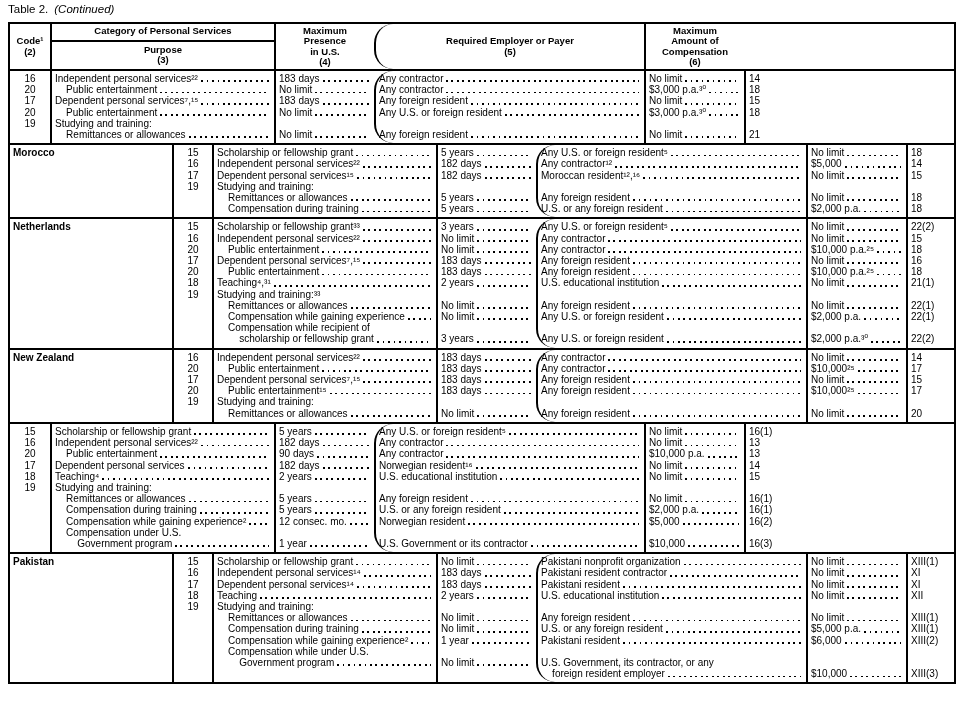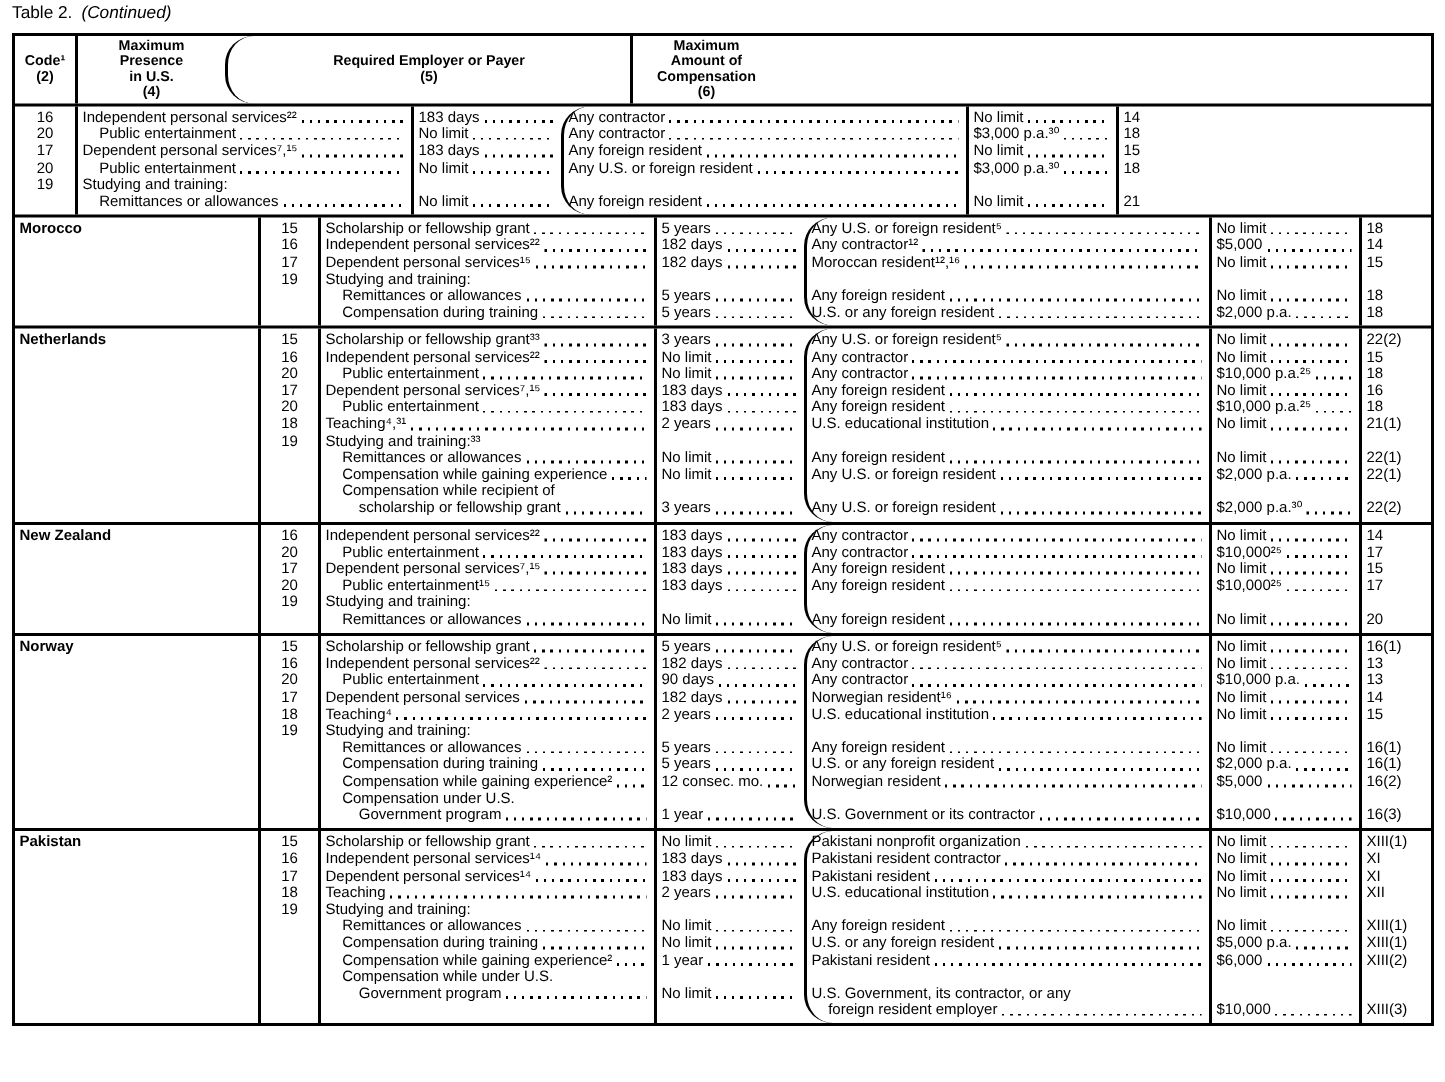--- a/index.html
+++ b/index.html
@@ -46,20 +46,25 @@
 
 <div class="page">
   <div class="doc-title">
     <span class="t-label">Table 2.</span><span class="t-cont">(Continued)</span>
   </div>
 
   <div class="table">
     <div class="row header">
       <div class="cell col-code hcell">Code¹
 (2)</div>
+      <div class="cell col-purpose hcell cat-cell">
+        <div class="cat-top">Category of Personal Services</div>
+        <div class="cat-bottom">Purpose
+(3)</div>
+      </div>
       <div class="cell col-presence hcell">Maximum
 Presence
 in U.S.
 (4)</div>
       <div class="cell col-payer hcell">Required Employer or Payer
 (5)</div>
       <div class="cell col-comp hcell">Maximum
 Amount of
 Compensation
 (6)</div>
@@ -742,23 +747,20 @@
             </div>
             <div class="line">
               <span class="txt">&nbsp;</span>
             </div>
             <div class="line">
               <span class="txt">20</span>
             </div>
           </div>
         </div>
         <div class="row section">
-          <div class="cell col-country">
-            <div class="cname">Norway</div>
-          </div>
           <div class="cell col-code">
             <div class="line">
               <span class="txt">15</span>
             </div>
             <div class="line">
               <span class="txt">16</span>
             </div>
             <div class="line">
               <span class="txt">20</span>
             </div>

